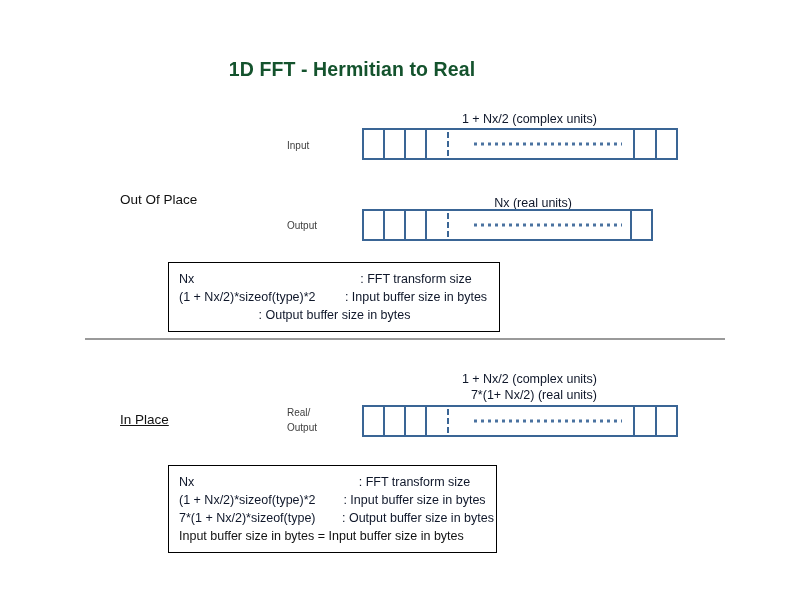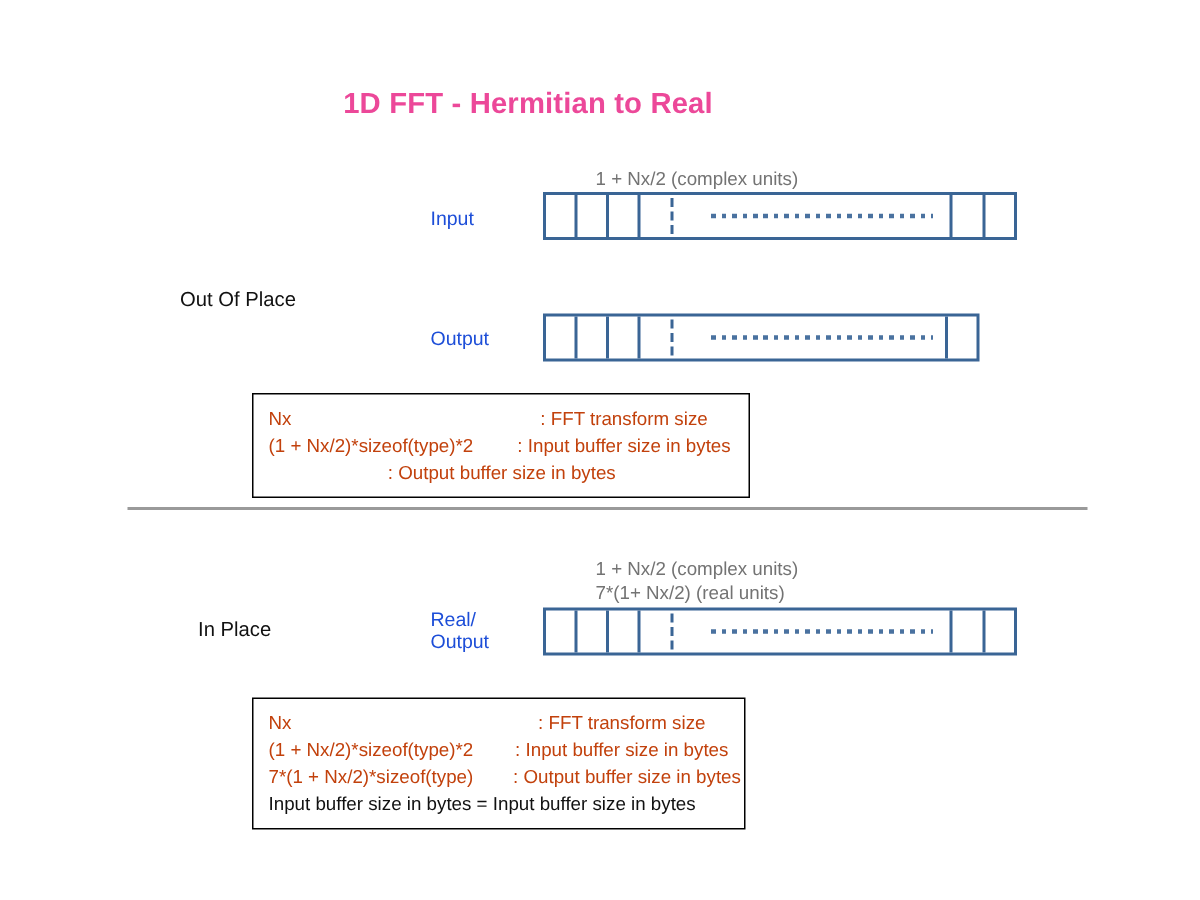--- a/index.html
+++ b/index.html
@@ -28,47 +28,47 @@
   
   .title {
     position: absolute;
     left: 0;
     top: 58px;
     width: 704px;
     text-align: center;
     font-size: 19.5px;
     font-weight: bold;
     letter-spacing: 0.1px;
-    color: #ec4899;
+    color: #14532d;
   }
 
   
   .section-label {
     position: absolute;
     font-size: 13.5px;
     color: #111111;
     white-space: nowrap;
   }
 
   
   .io-label {
     position: absolute;
-    font-size: 13px;
-    color: #1d4ed8;
+    font-size: 10px;
+    color: #404040;
     text-align: left;
     line-height: 15px;
     white-space: nowrap;
   }
 
   
   .caption {
     position: absolute;
     font-size: 12.5px;
-    color: #737373;
-    text-align: left;
+    color: #0f172a;
+    text-align: right;
     line-height: 16px;
     white-space: nowrap;
   }
 
   
   .buffer {
     position: absolute;
     box-sizing: border-box;
     height: 32px;
     border: 2px solid #3a6595;
@@ -120,21 +120,21 @@
     position: absolute;
     box-sizing: border-box;
     border: 1.5px solid #000000;
     background: #ffffff;
     padding: 7px 9px 7px 10px;
   }
   .legend-row {
     display: flex;
     font-size: 12.5px;
     line-height: 18px;
-    color: #c2410c;
+    color: #0f172a;
     white-space: nowrap;
   }
   .legend-term {
     width: 163px;
     flex: 0 0 163px;
   }
   .legend-desc {
     flex: 1 1 auto;
     text-align: center;
   }
@@ -163,20 +163,21 @@
       <div class="divider" style="left:19px;"></div>
       <div class="divider" style="left:40px;"></div>
       <div class="divider" style="left:61px;"></div>
       <div class="divider-dashed" style="left:83px;"></div>
       <div class="dots" style="left:110px; width:148px;"></div>
       <div class="divider" style="left:269px;"></div>
       <div class="divider" style="left:291px;"></div>
     </div>
   </div>
 
+  <div class="caption" style="left:412px; top:195px; width:160px;">Nx (real units)</div>
 
   <div class="io-label" style="left:287px; top:218px;">Output</div>
 
   <div class="buffer" style="left:362px; top:209px; width:291px;">
     <div class="buffer-inner">
       <div class="divider" style="left:19px;"></div>
       <div class="divider" style="left:40px;"></div>
       <div class="divider" style="left:61px;"></div>
       <div class="divider-dashed" style="left:83px;"></div>
       <div class="dots" style="left:110px; width:148px;"></div>
@@ -193,21 +194,21 @@
       <span class="legend-term">(1 + Nx/2)*sizeof(type)*2</span>
       <span class="legend-desc">: Input buffer size in bytes</span>
     </div>
     <div class="legend-row">
       <span class="legend-desc">: Output buffer size in bytes</span>
     </div>
   </div>
 
   <div class="separator" style="left:85px; top:338px; width:640px;"></div>
 
-  <div class="section-label" style="left:132px; top:412px;">In Place</div>
+  <div class="section-label" style="left:120px; top:412px;text-decoration:underline;">In Place</div>
 
   <div class="caption" style="left:397px; top:371px; width:200px;">1 + Nx/2 (complex units)</div>
 
   <div class="caption" style="left:397px; top:387px; width:200px;">7*(1+ Nx/2) (real units)</div>
 
   <div class="io-label" style="left:287px; top:405px;">Real/</div>
 
   <div class="io-label" style="left:287px; top:420px;">Output</div>
 
   <div class="buffer" style="left:362px; top:405px; width:316px;">

